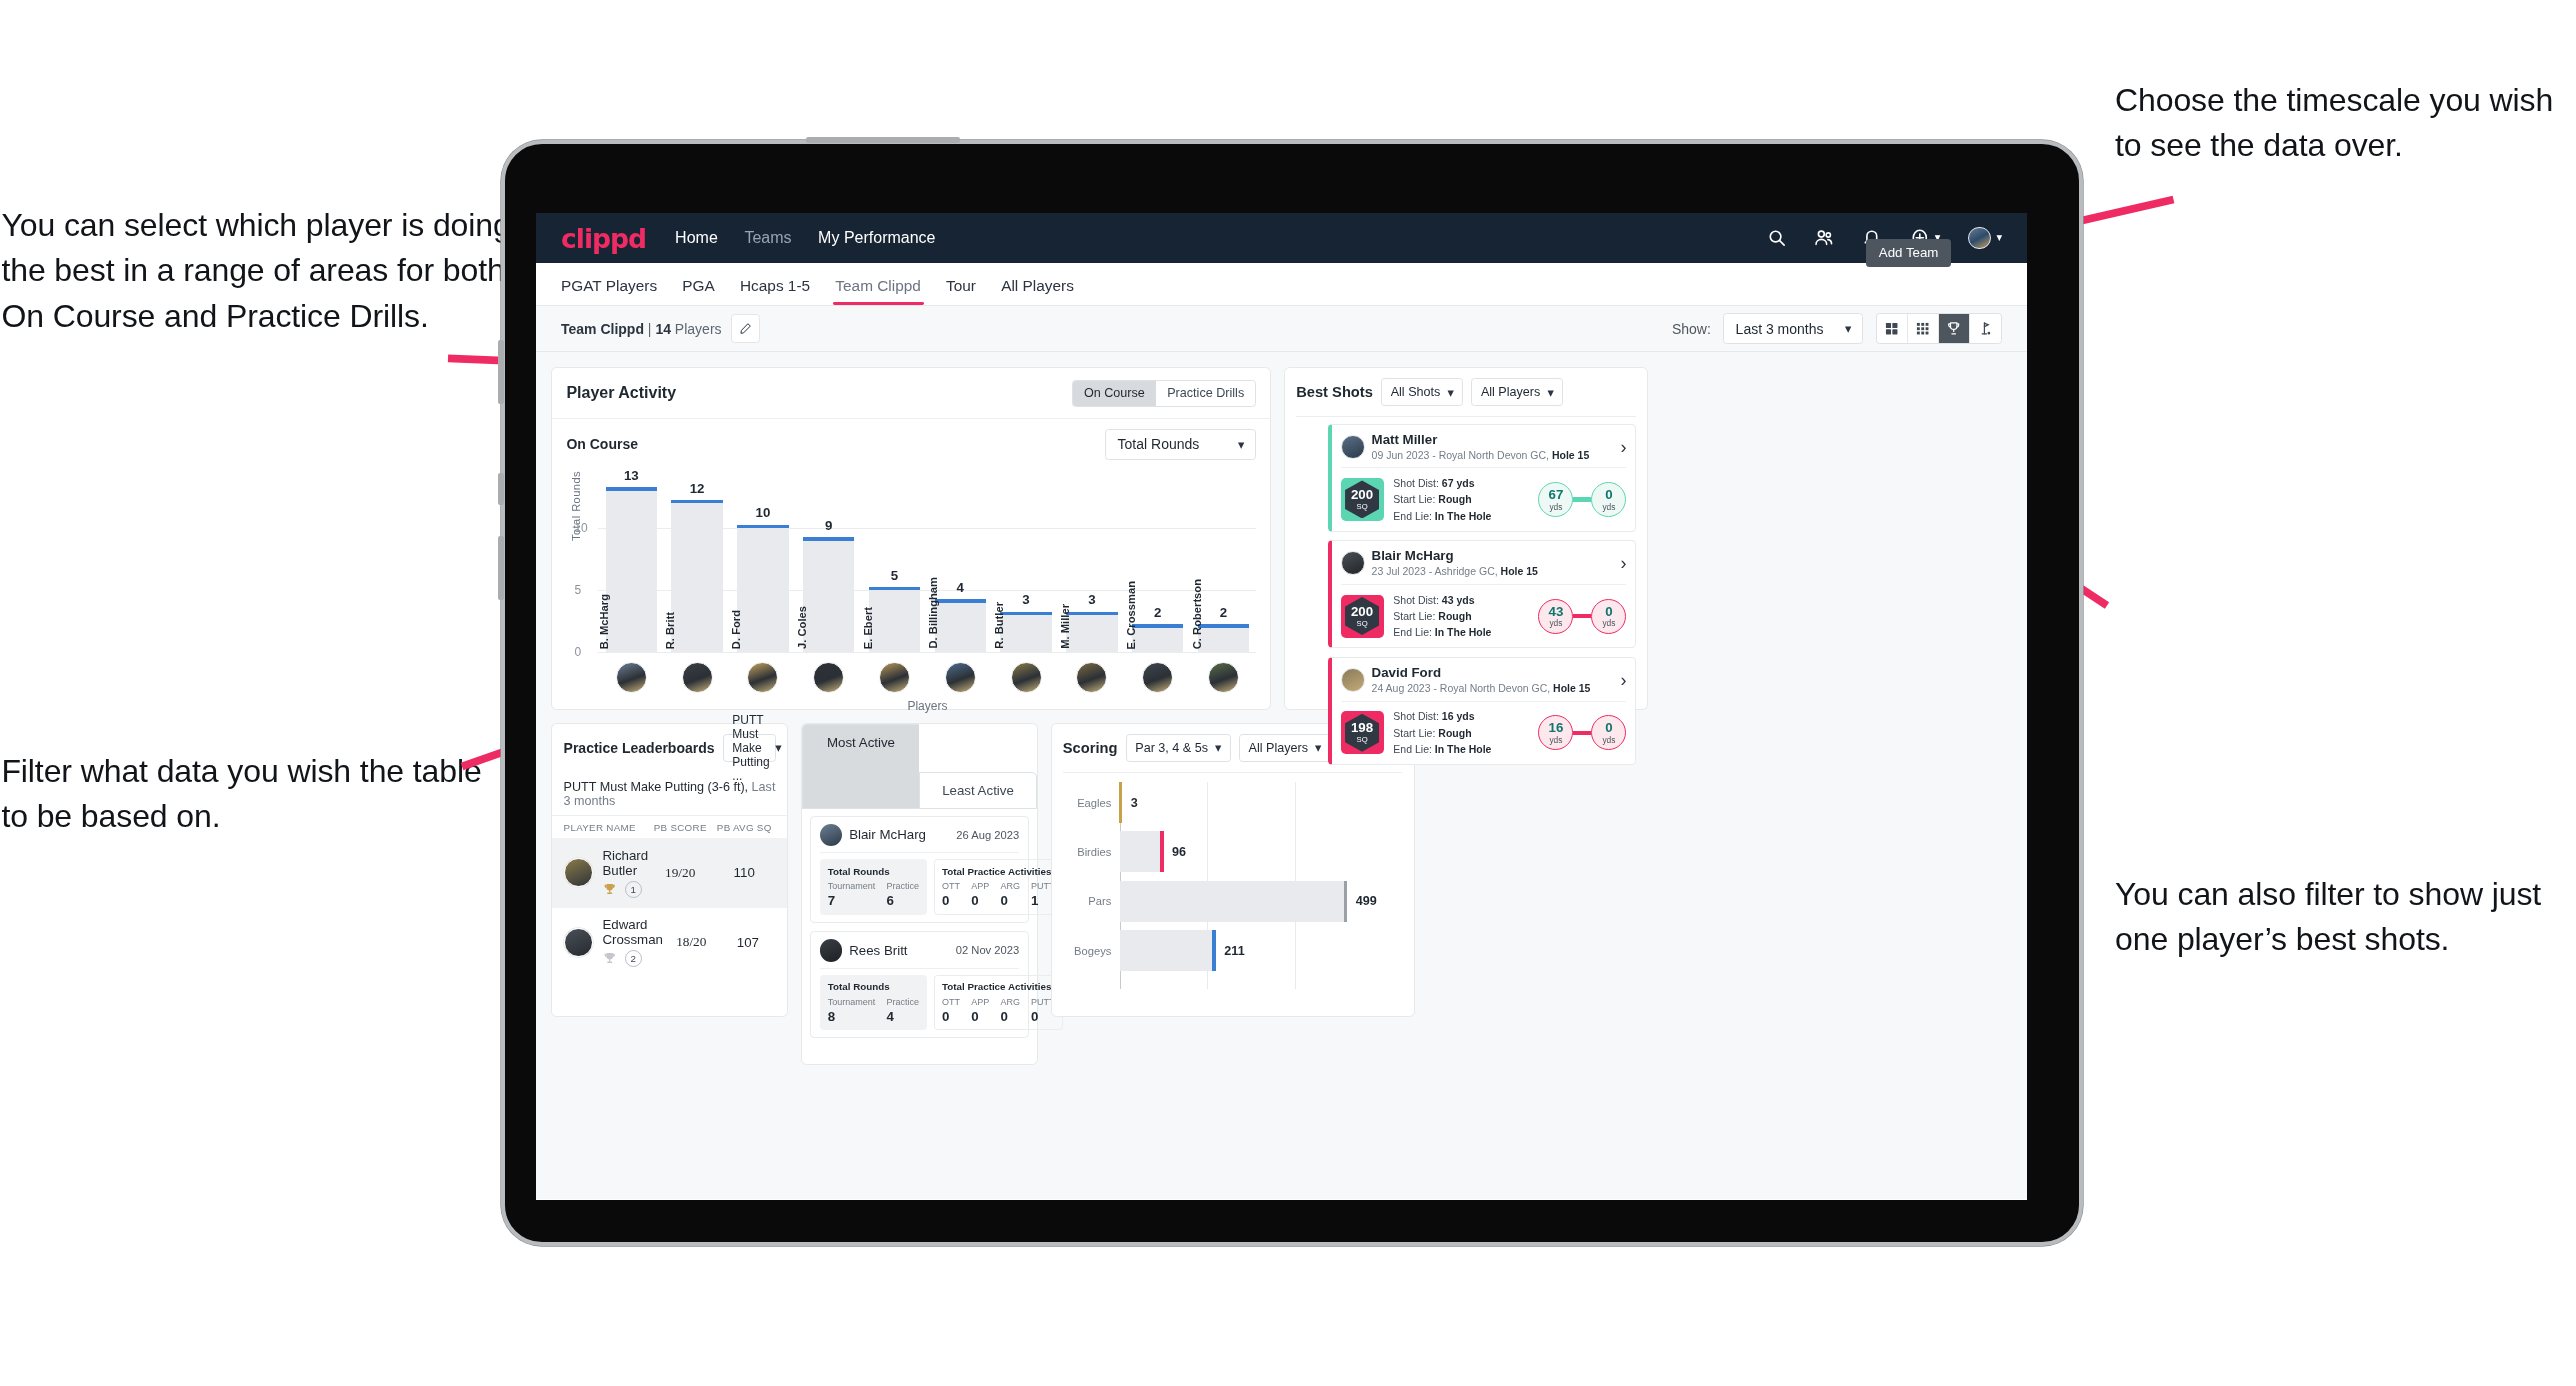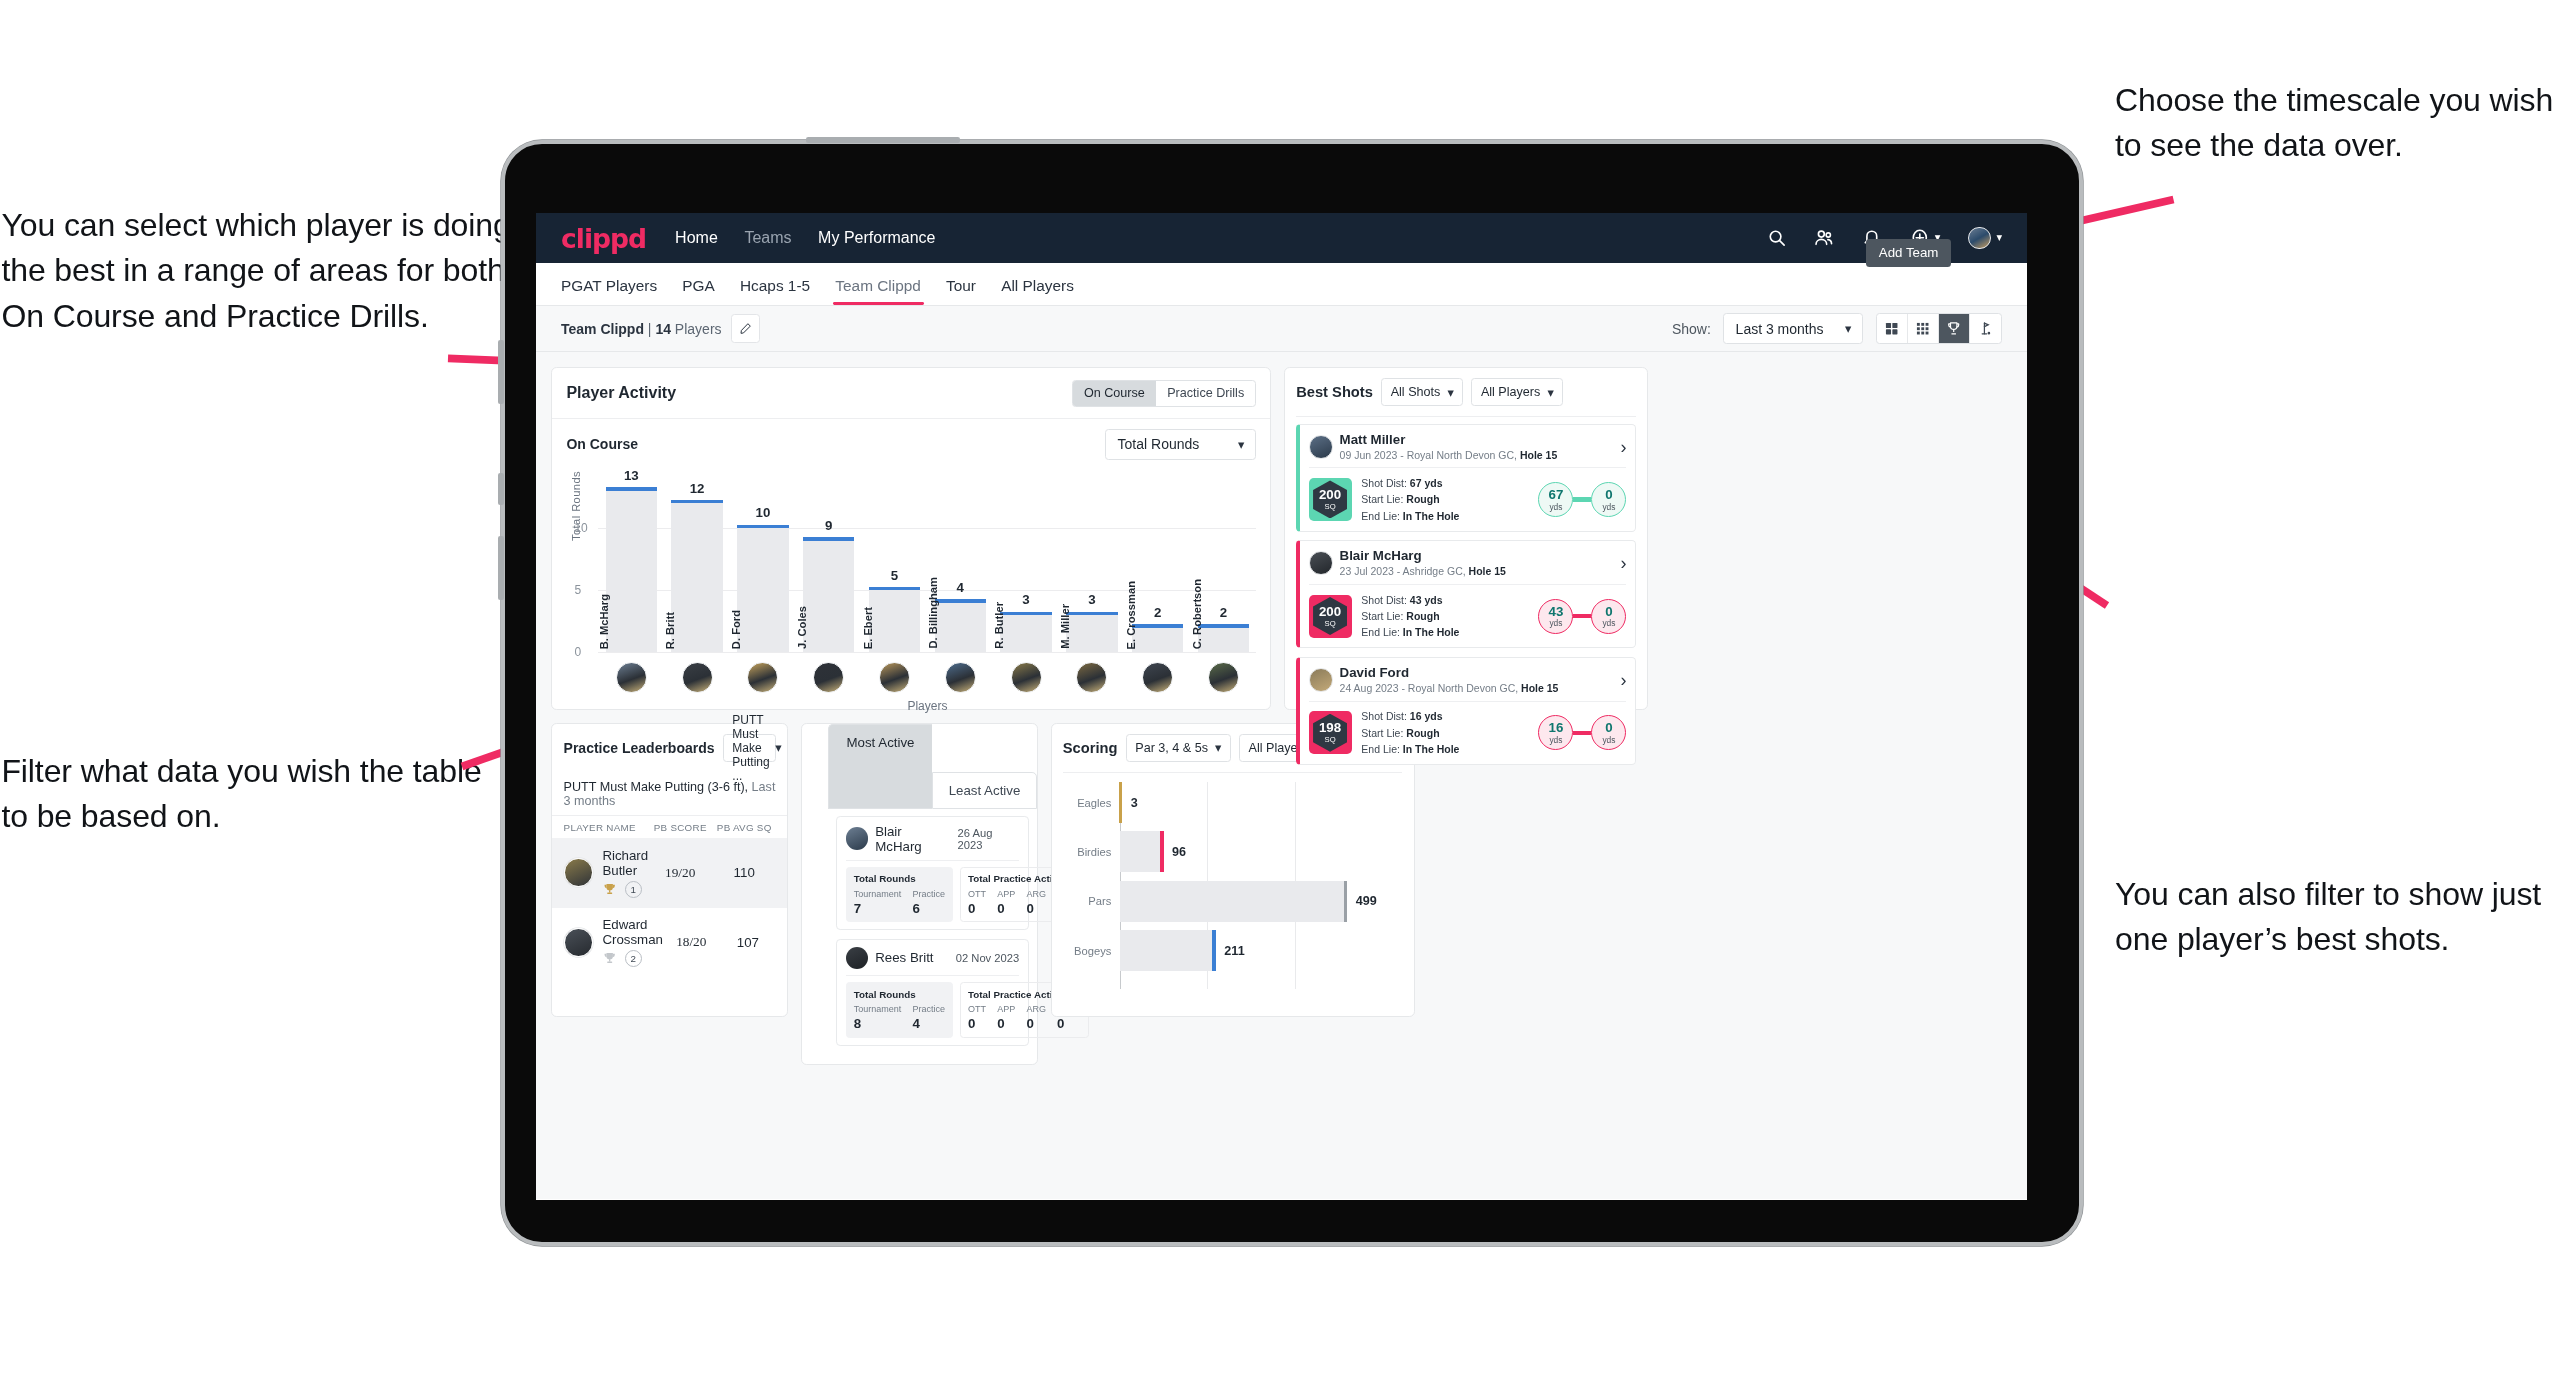--- a/index.html
+++ b/index.html
@@ -237,21 +237,21 @@
   
   .bs-card { width: 364px; height: 343px; }
   .bs-head { display: flex; align-items: center; gap: 8.4px; padding: 9.8px 11.2px; }
   .bs-head .card-title { font-size: 14.7px; }
   .bs-head .select-box { height: 28px; font-size: 12.6px; min-width: 0; padding: 0 8.4px; gap: 7px; }
   .bs-divider { height: 0.7px; background: #edeef0; margin: 0 11.2px; }
   .bs-list { padding: 7px 11.2px; display: flex; flex-direction: column; gap: 8.4px; }
   .shot {
     border: 0.7px solid #e8eaec; border-radius: 4.2px;
     border-left-width: 4.2px; background: #ffffff;
-    padding: 7px 8.4px 7px 8.4px; position: relative;
+    padding: 7px 8.4px 7px 8.4px; position: relative; margin-left: 32px;
   }
   .shot-top { display: flex; align-items: center; gap: 7px; }
   .shot-av {
     width: 24px; height: 24px; border-radius: 50%; overflow: hidden;
     border: 0.7px solid #e4e6e8; flex: none;
   }
   .shot-name { font-size: 13.3px; font-weight: 700; color: #1f2730; line-height: 1.2; }
   .shot-meta { font-size: 10.5px; color: #747d87; line-height: 1.35; }
   .shot-meta b { color: #1f2730; }
   .chev-r {
@@ -279,21 +279,21 @@
     width: 35px; height: 35px; border-radius: 50%;
     display: flex; flex-direction: column; align-items: center; justify-content: center;
     line-height: 1;
   }
   .circ .n { font-size: 13.3px; font-weight: 700; color: #0f766e; }
   .circ .u { font-size: 8.4px; color: #4d565f; margin-top: 1.4px; }
   .link { width: 18px; height: 4.2px; }
 
   
   .pl-card { width: 237px; height: 294px; }
-  .ma-card { width: 237px; height: 342px; padding-left: 26px; }
+  .ma-card { width: 237px; height: 342px; }
   .sc-card { width: 364px; height: 294px; }
 
   .pl-head { display: flex; align-items: center; gap: 8.4px; padding: 9.8px 11.2px; }
   .pl-head .card-title { font-size: 14px; }
   .pl-head .select-box { margin-left: auto; height: 28px; font-size: 12px; min-width: 0; padding: 0 8.4px; gap: 5.6px; max-width: 125px; }
   .pl-sub { padding: 8.4px 11.2px 7px 11.2px; font-size: 12.6px; color: #1f2730; }
   .pl-sub b { font-weight: 400; }
   .pl-sub span { color: #747d87; }
   .pl-thead {
     display: flex; padding: 5.6px 11.2px; font-size: 9.8px;

